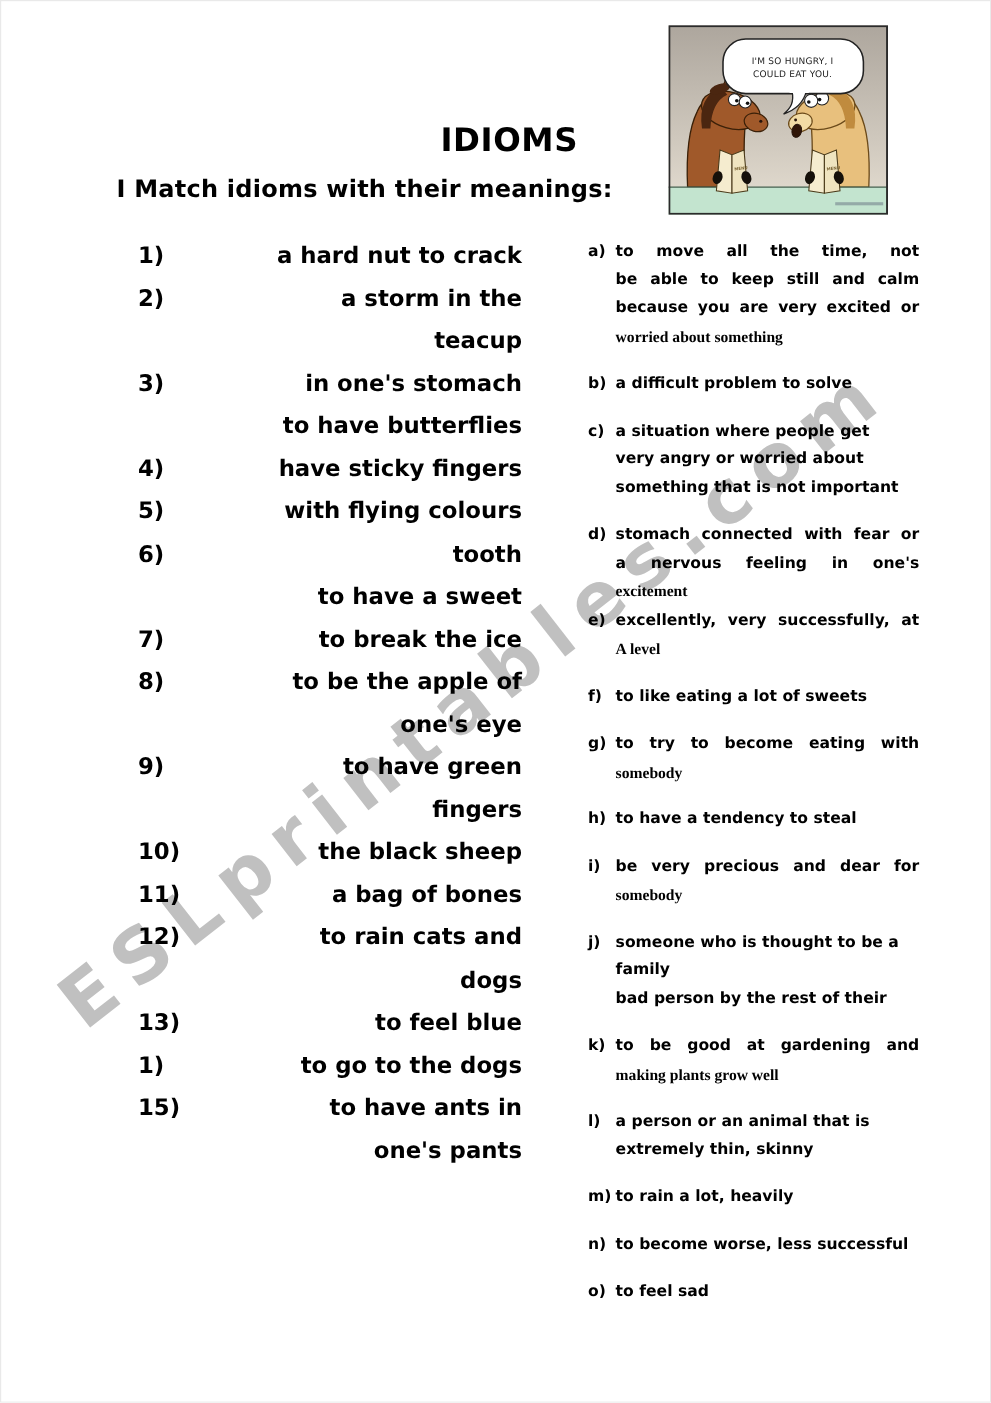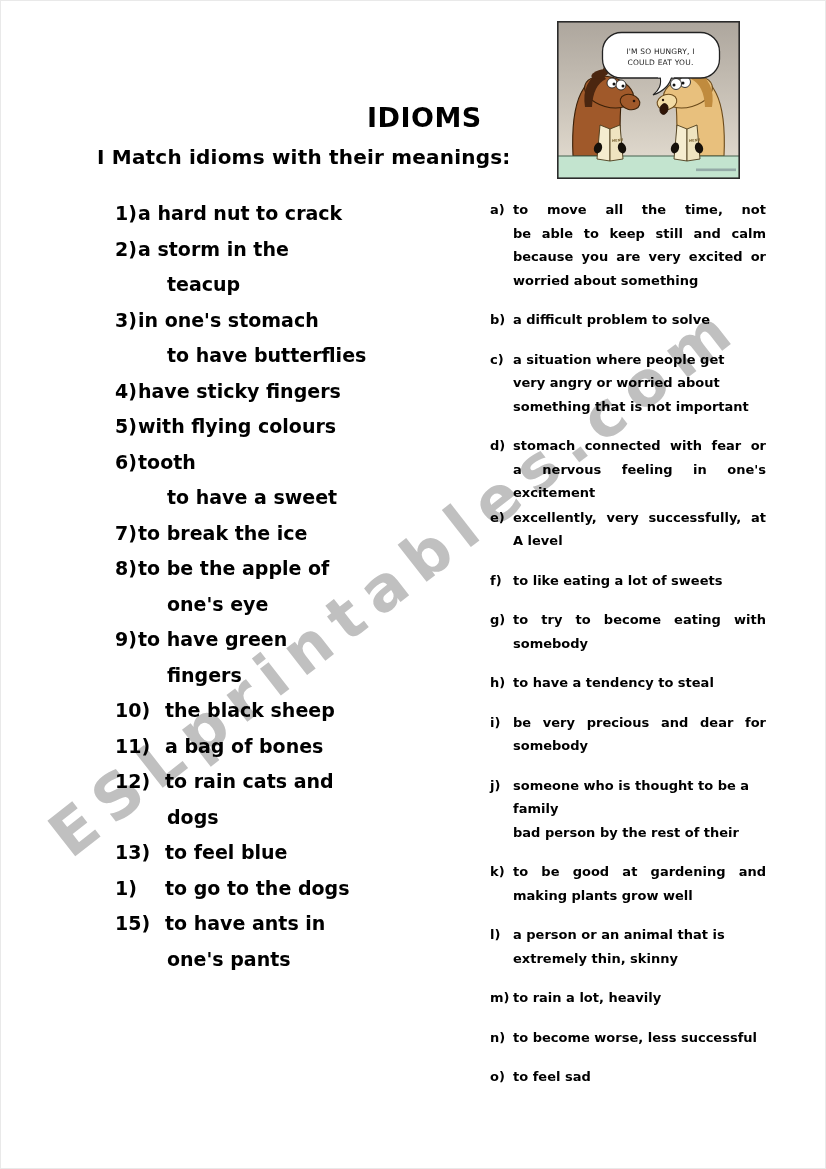--- a/index.html
+++ b/index.html
@@ -56,39 +56,39 @@
   .idioms {
     position:absolute; left:115px; top:196px;
     width:320px;
     font-size:19px; font-weight:bold;
     line-height:35.5px;
     z-index:1;
   }
   .idiom { position:relative; }
   .idiom .num { position:absolute; left:0; top:0; }
   .idiom .txt { margin-left:23px; }
-  .idiom .txt > div { white-space:nowrap; }
+  .idiom .txt > div { white-space:nowrap;text-align:right; }
   .idiom .txt > div:not(:first-child) { padding-left:29px; }
   .idiom.wide .txt { margin-left:50px; }
   .idiom.wide .txt > div:not(:first-child) { padding-left:2px; }
   
   .meanings {
     position:absolute; left:490px; top:198px;
     width:276px;
     font-size:13px; font-weight:bold;
     line-height:23.5px;
     z-index:1;
   }
   .meaning { position:relative; margin-bottom:16px; }
   .meaning.no-gap { margin-bottom:1px; }
   .meaning .letter { position:absolute; left:0; top:0; }
   .meaning .mtxt { margin-left:23px; }
   .meaning:not(.justify) .mtxt > div { white-space:nowrap; }
   .meaning.justify .mtxt > div { text-align:justify; text-align-last:justify; }
-  .meaning.justify .mtxt > div:last-child { text-align:right; text-align-last:left; }
+  .meaning.justify .mtxt > div:last-child { text-align:right; text-align-last:left;font-family:Liberation Serif, serif; }
 </style>
 </head>
 <body>
 
 <div class="page-frame"></div>
 
 <div class="watermark">ESLprintables.com</div>
 
 <h1 class="title">IDIOMS</h1>
 <div class="instruction">I Match idioms with their meanings:</div>

